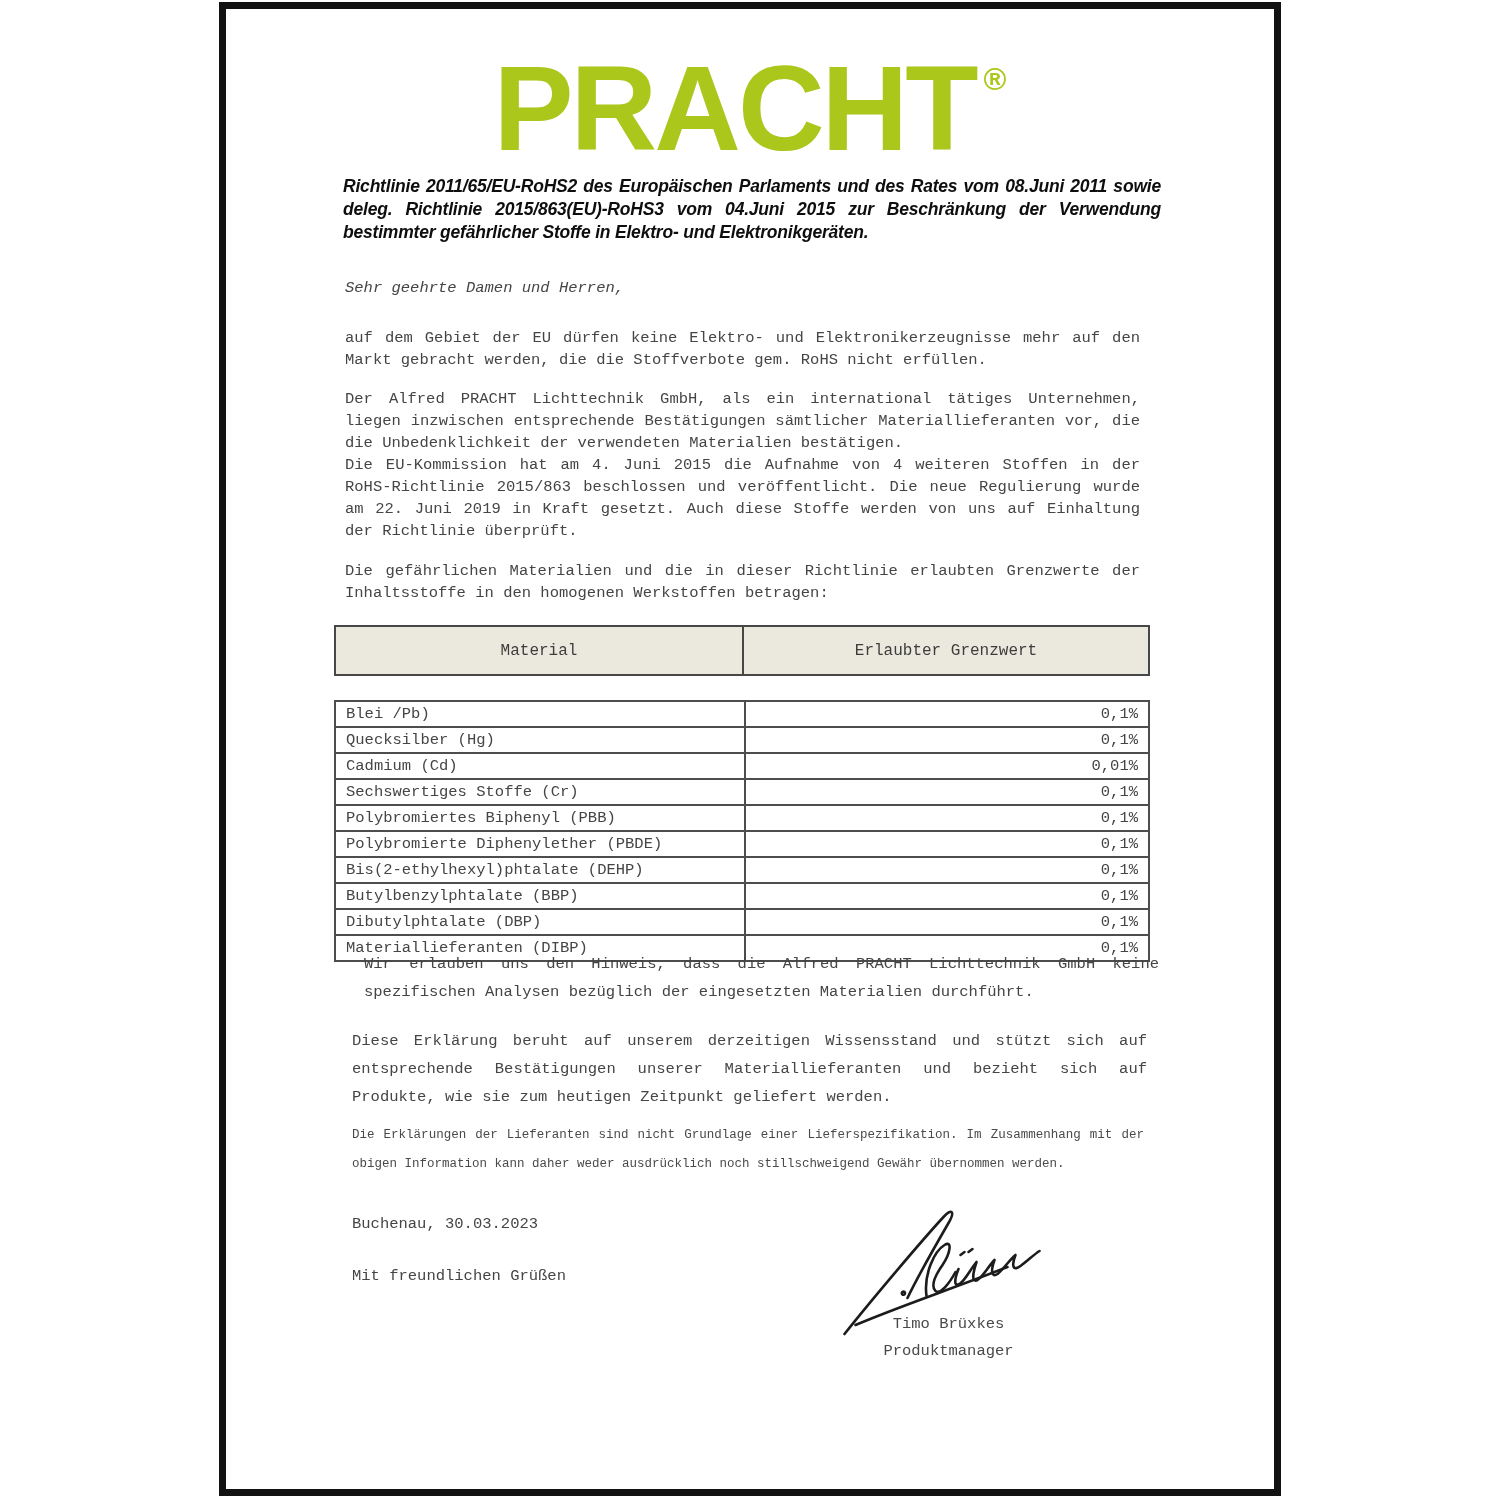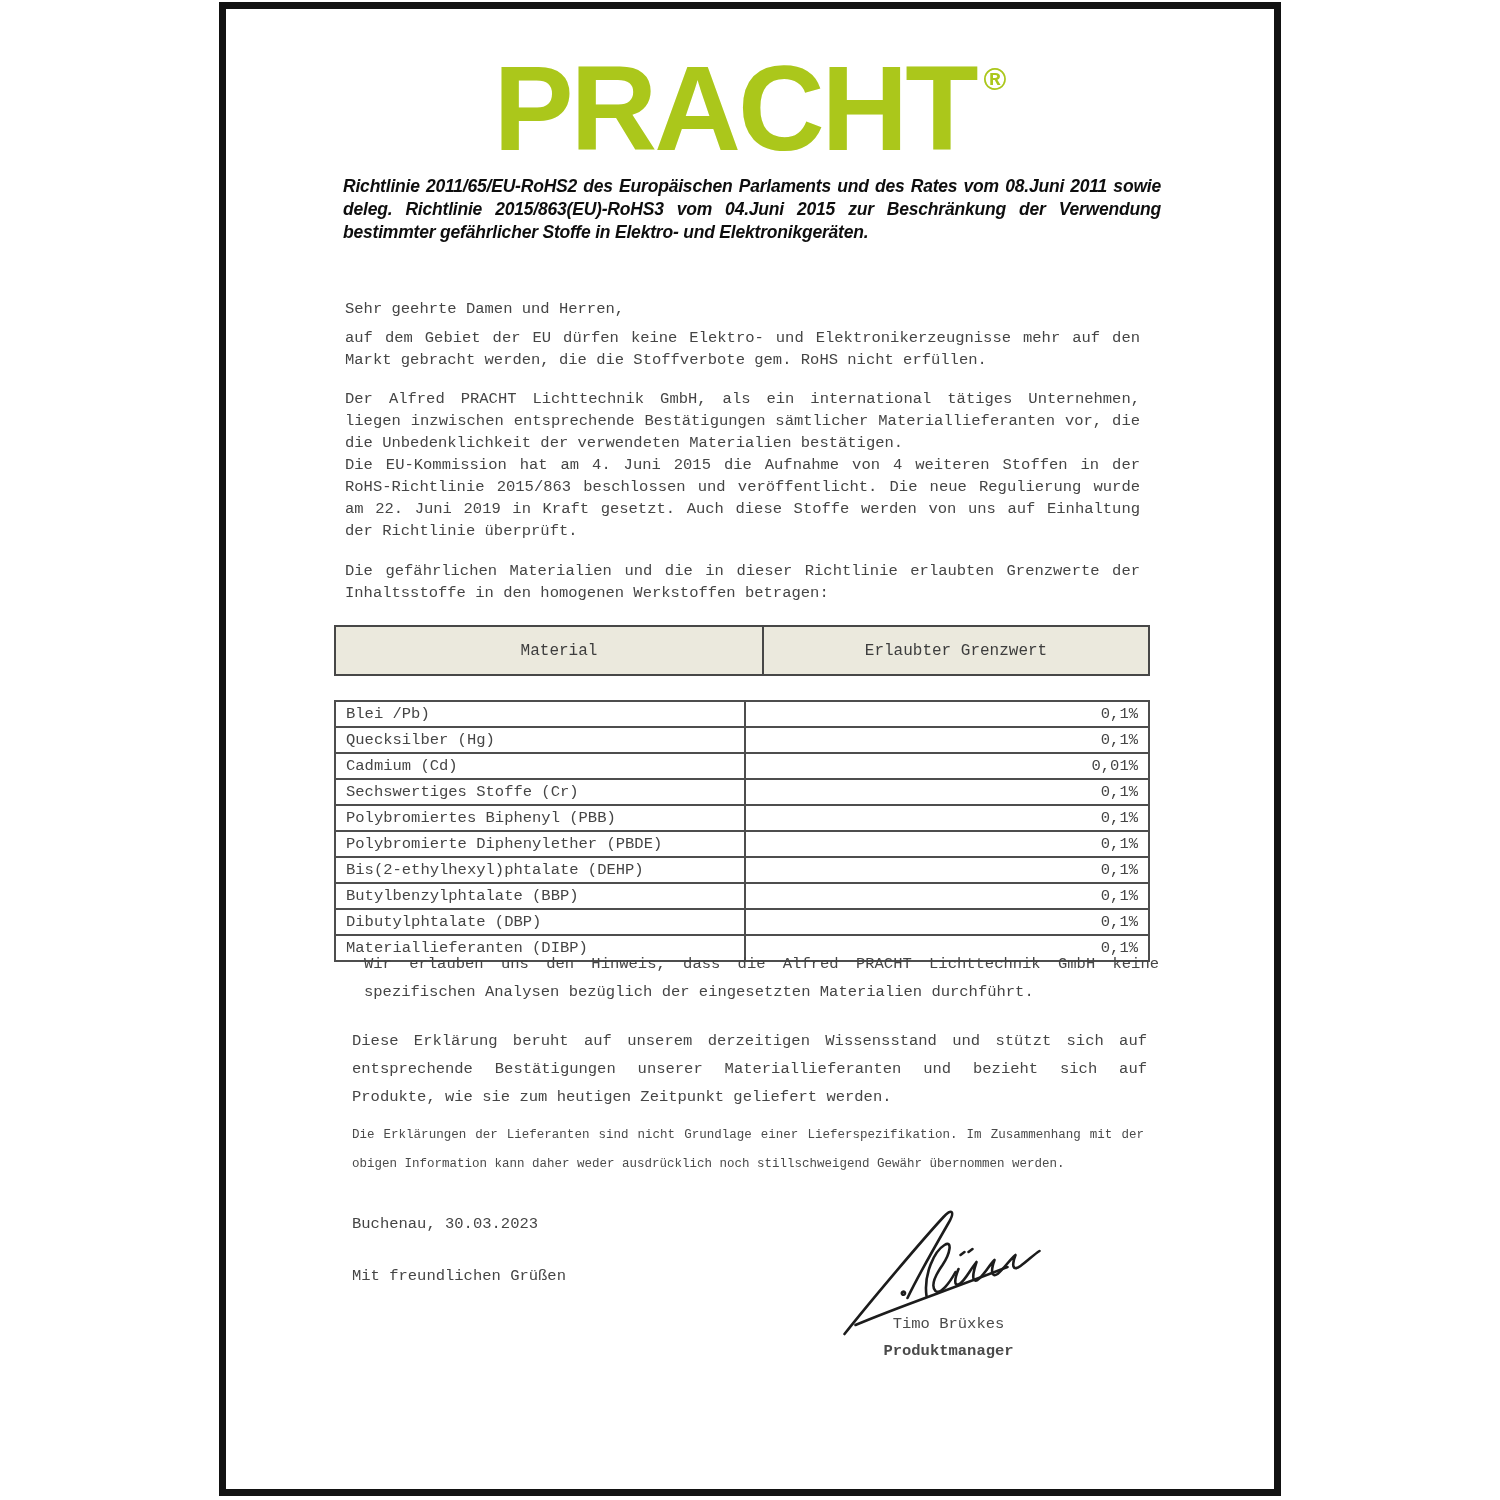--- a/index.html
+++ b/index.html
@@ -40,21 +40,21 @@
     font-size:12.5px;line-height:29px;text-align:justify;
   }
   
   .tablewrap{position:absolute;left:108px;top:616px;width:816px;}
   .thead{
     display:flex;box-sizing:border-box;border:2px solid #474747;
     background:#ebe9dd;height:51px;align-items:center;
     color:#3d3d3d;font-size:16px;margin-bottom:3px;
   }
   .thead .th{box-sizing:border-box;text-align:center;}
-  .thead .th1{width:408px;border-right:2px solid #474747;height:100%;display:flex;align-items:center;justify-content:center;margin-left:20px;}
+  .thead .th1{width:408px;border-right:2px solid #474747;height:100%;display:flex;align-items:center;justify-content:center;}
   .thead .th2{flex:1;height:100%;display:flex;align-items:center;justify-content:center;}
   table.tbody{
     border-collapse:collapse;width:816px;table-layout:fixed;
     color:#454545;font-size:15.5px;margin-top:24px;
   }
   table.tbody td{
     border:2px solid #4d4d4d;height:24px;padding:0 10px;
     overflow:hidden;white-space:nowrap;
   }
   td.mat{width:388px;text-align:left;}
@@ -68,21 +68,21 @@
 <body>
 
 <div class="doc">
 
   <div class="logo" style="color:#abc71b;">
     <span>PRACHT</span><span class="reg">®</span>
   </div>
 
   <div class="heading">Richtlinie 2011/65/EU-RoHS2 des Europäischen Parlaments und des Rates vom 08.Juni 2011 sowie deleg. Richtlinie 2015/863(EU)-RoHS3 vom 04.Juni 2015 zur Beschränkung der Verwendung bestimmter gefährlicher Stoffe in Elektro- und Elektronikgeräten.</div>
 
-  <div class="blk mono line" style="top:289px;">Sehr geehrte Damen und Herren,</div>
+  <div class="blk mono line" style="top:268px;font-style:italic;">Sehr geehrte Damen und Herren,</div>
 
   <div class="blk mono justify" style="top:318px;">auf dem Gebiet der EU dürfen keine Elektro- und Elektronikerzeugnisse mehr auf den Markt gebracht werden, die die Stoffverbote gem. RoHS nicht erfüllen.</div>
 
   <div class="blk mono justify" style="top:379px;">Der Alfred PRACHT Lichttechnik GmbH, als ein international tätiges Unternehmen, liegen inzwischen entsprechende Bestätigungen sämtlicher Materiallieferanten vor, die die Unbedenklichkeit der verwendeten Materialien bestätigen.</div>
   <div class="blk mono justify" style="top:445px;">Die EU-Kommission hat am 4. Juni 2015 die Aufnahme von 4 weiteren Stoffen in der RoHS-Richtlinie 2015/863 beschlossen und veröffentlicht. Die neue Regulierung wurde am 22. Juni 2019 in Kraft gesetzt. Auch diese Stoffe werden von uns auf Einhaltung der Richtlinie überprüft.</div>
 
   <div class="blk mono justify" style="top:551px;">Die gefährlichen Materialien und die in dieser Richtlinie erlaubten Grenzwerte der Inhaltsstoffe in den homogenen Werkstoffen betragen:</div>
 
   <div class="tablewrap">
     <div class="thead">
@@ -150,15 +150,15 @@
       <path d="M5,131 C28,102 80,40 104,14 C112,5 116,8 109,20 C94,46 77,76 68,95"></path>
       <path d="M16,122 C58,104 112,86 168,64"></path>
       <path d="M65,89 a1.6,1.6 0 1 0 0.1,0.1"></path>
       <path d="M87,93 C84,71 95,48 105,42 C113,37 111,50 103,62 C96,72 91,83 96,88 C101,92 110,80 116,69"></path>
       <path d="M119,66 C115,76 114,84 120,81 C126,77 131,66 137,59 C133,71 132,80 138,77 C144,73 149,63 155,57 C151,68 152,75 158,71 C164,66 170,57 176,52 C172,62 173,69 181,63 C188,58 195,51 200,48"></path>
       <path d="M121,52 l4,-3 M129,49 l4,-3"></path>
     </g>
   </svg>
 
   <div class="signame line" style="top:1304px;">Timo Brüxkes</div>
-  <div class="signame line" style="top:1331px;font-weight:bold;">Produktmanager</div>
+  <div class="signame line" style="top:1331px;">Produktmanager</div>
 
 </div>
 
 </body></html>

